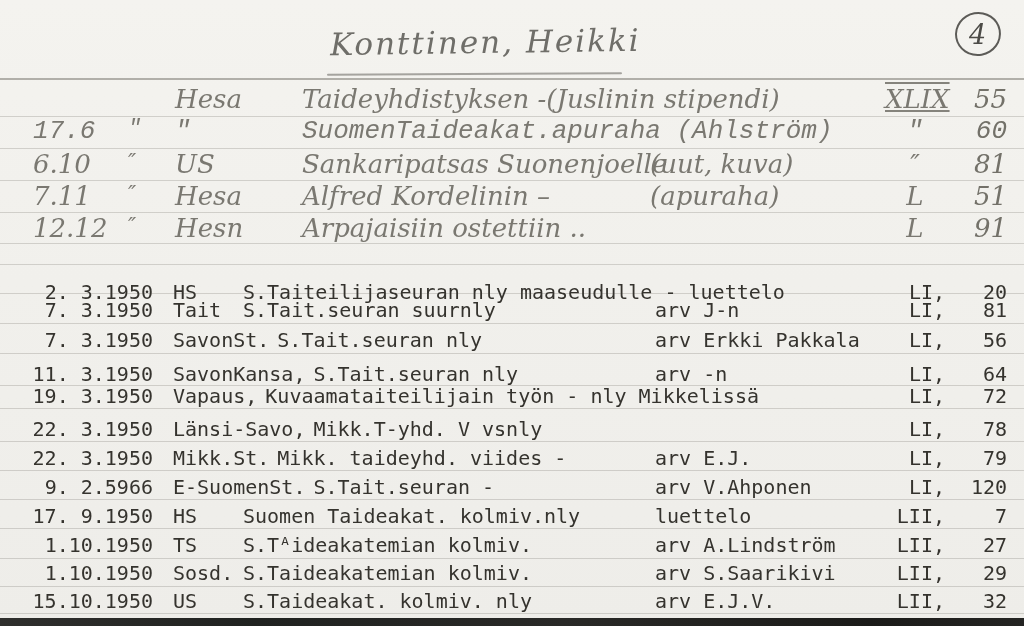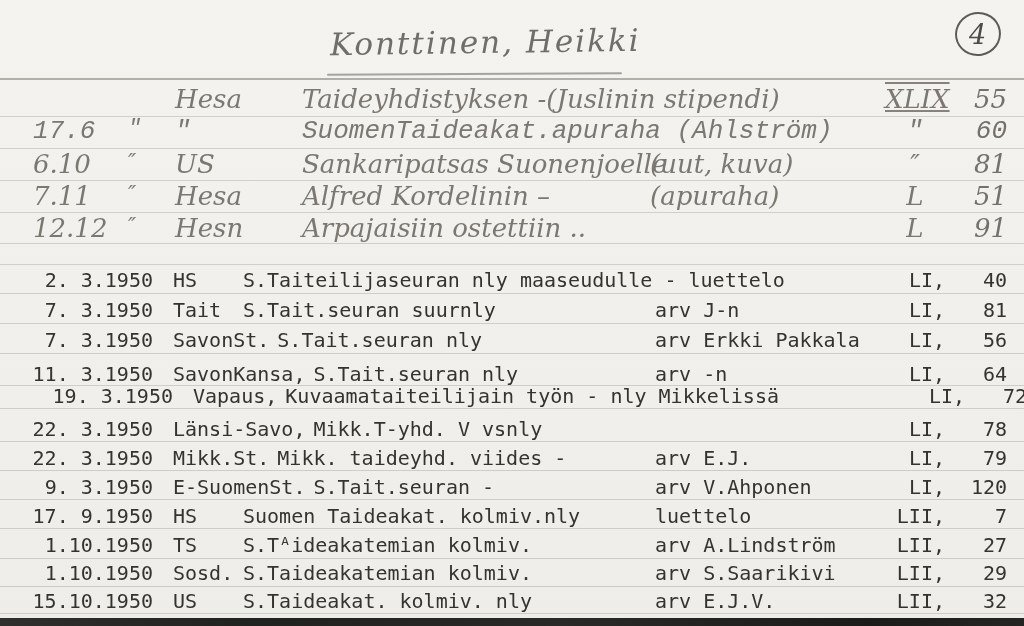--- a/index.html
+++ b/index.html
@@ -142,63 +142,63 @@
     <span class="h-date">12.12</span>
     <span class="h-ydit">″</span>
     <span class="h-source">Hesn</span>
     <span class="h-desc">Arpajaisiin ostettiin ..</span>
     <span class="h-note"></span>
     <span class="h-vol">L</span>
     <span class="h-page">91</span>
   </div>
     </div>
   <div id="typed-rows">
-      <div class="typed-row" style="top: 268px;">
+      <div class="typed-row" style="top: 280px;">
     <span class="t-date">2. 3.1950</span><span class="t-source">HS</span><span class="t-desc">S.Taiteilijaseuran nly maaseudulle - luettelo</span>
     <span class="t-note"></span>
     <span class="t-vol">LI,</span>
-    <span class="t-page">40</span>
+    <span class="t-page">20</span>
   </div>
       <div class="typed-row" style="top: 298px;">
     <span class="t-date">7. 3.1950</span><span class="t-source">Tait</span><span class="t-desc">S.Tait.seuran suurnly</span>
     <span class="t-note">arv J-n</span>
     <span class="t-vol">LI,</span>
     <span class="t-page">81</span>
   </div>
       <div class="typed-row" style="top: 328px;">
     <span class="t-date">7. 3.1950</span><span class="t-source">SavonSt.</span><span class="t-desc">S.Tait.seuran nly</span>
     <span class="t-note">arv Erkki Pakkala</span>
     <span class="t-vol">LI,</span>
     <span class="t-page">56</span>
   </div>
       <div class="typed-row" style="top: 362px;">
     <span class="t-date">11. 3.1950</span><span class="t-source">SavonKansa,</span><span class="t-desc">S.Tait.seuran nly</span>
     <span class="t-note">arv -n</span>
     <span class="t-vol">LI,</span>
     <span class="t-page">64</span>
   </div>
-      <div class="typed-row" style="top: 384px; margin-left: 20px;">
+      <div class="typed-row" style="top: 384px;">
     <span class="t-date">19. 3.1950</span><span class="t-source">Vapaus,</span><span class="t-desc">Kuvaamataiteilijain työn - nly Mikkelissä</span>
     <span class="t-note"></span>
     <span class="t-vol">LI,</span>
     <span class="t-page">72</span>
   </div>
       <div class="typed-row" style="top: 417px;">
     <span class="t-date">22. 3.1950</span><span class="t-source">Länsi-Savo,</span><span class="t-desc">Mikk.T-yhd. V vsnly</span>
     <span class="t-vol">LI,</span>
     <span class="t-page">78</span>
   </div>
       <div class="typed-row" style="top: 446px;">
     <span class="t-date">22. 3.1950</span><span class="t-source">Mikk.St.</span><span class="t-desc">Mikk. taideyhd. viides -</span>
     <span class="t-note">arv E.J.</span>
     <span class="t-vol">LI,</span>
     <span class="t-page">79</span>
   </div>
       <div class="typed-row" style="top: 475px;">
-    <span class="t-date">9. 3.1950</span><span class="t-source">E-SuomenSt.</span><span class="t-desc">S.Tait.seuran -</span>
+    <span class="t-date">9. 2.5966</span><span class="t-source">E-SuomenSt.</span><span class="t-desc">S.Tait.seuran -</span>
     <span class="t-note">arv V.Ahponen</span>
     <span class="t-vol">LI,</span>
     <span class="t-page">120</span>
   </div>
       <div class="typed-row" style="top: 504px;">
     <span class="t-date">17. 9.1950</span><span class="t-source">HS</span><span class="t-desc">Suomen Taideakat. kolmiv.nly</span>
     <span class="t-note">luettelo</span>
     <span class="t-vol">LII,</span>
     <span class="t-page">7</span>
   </div>

